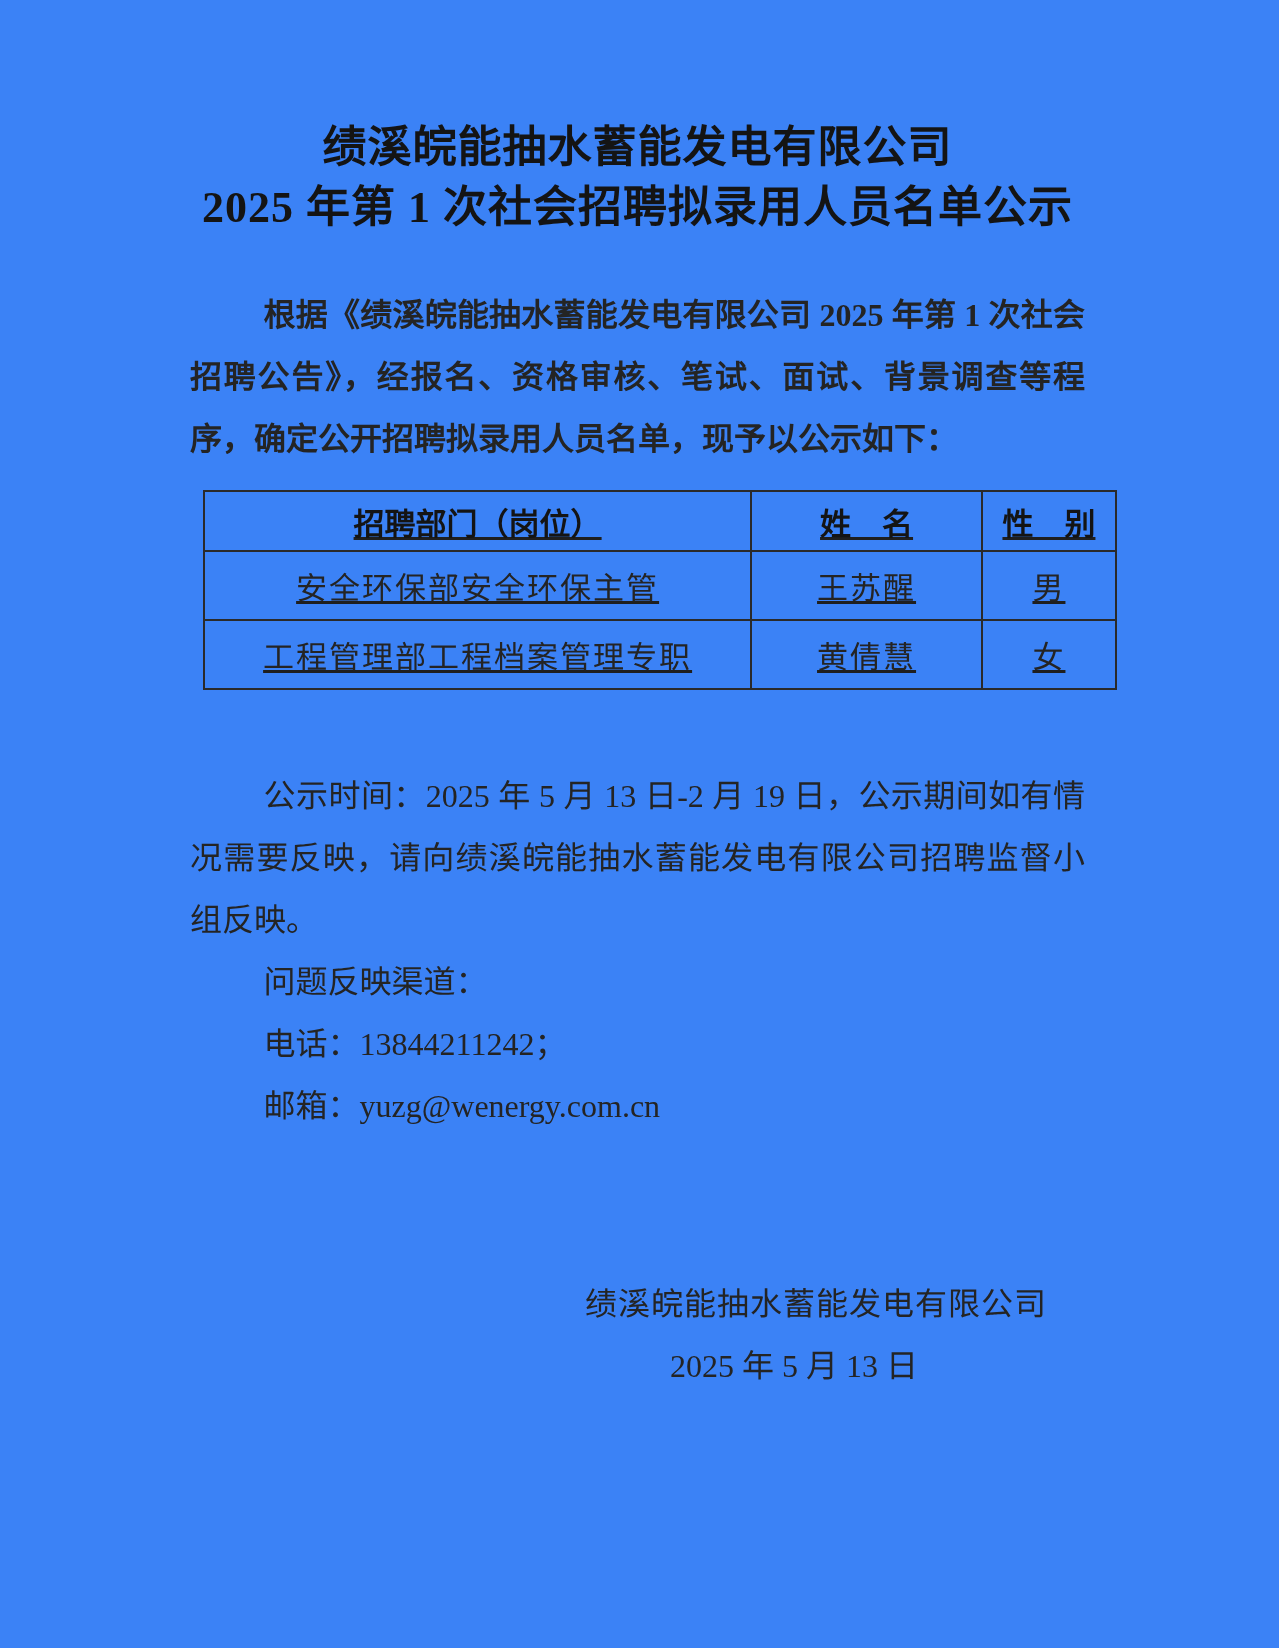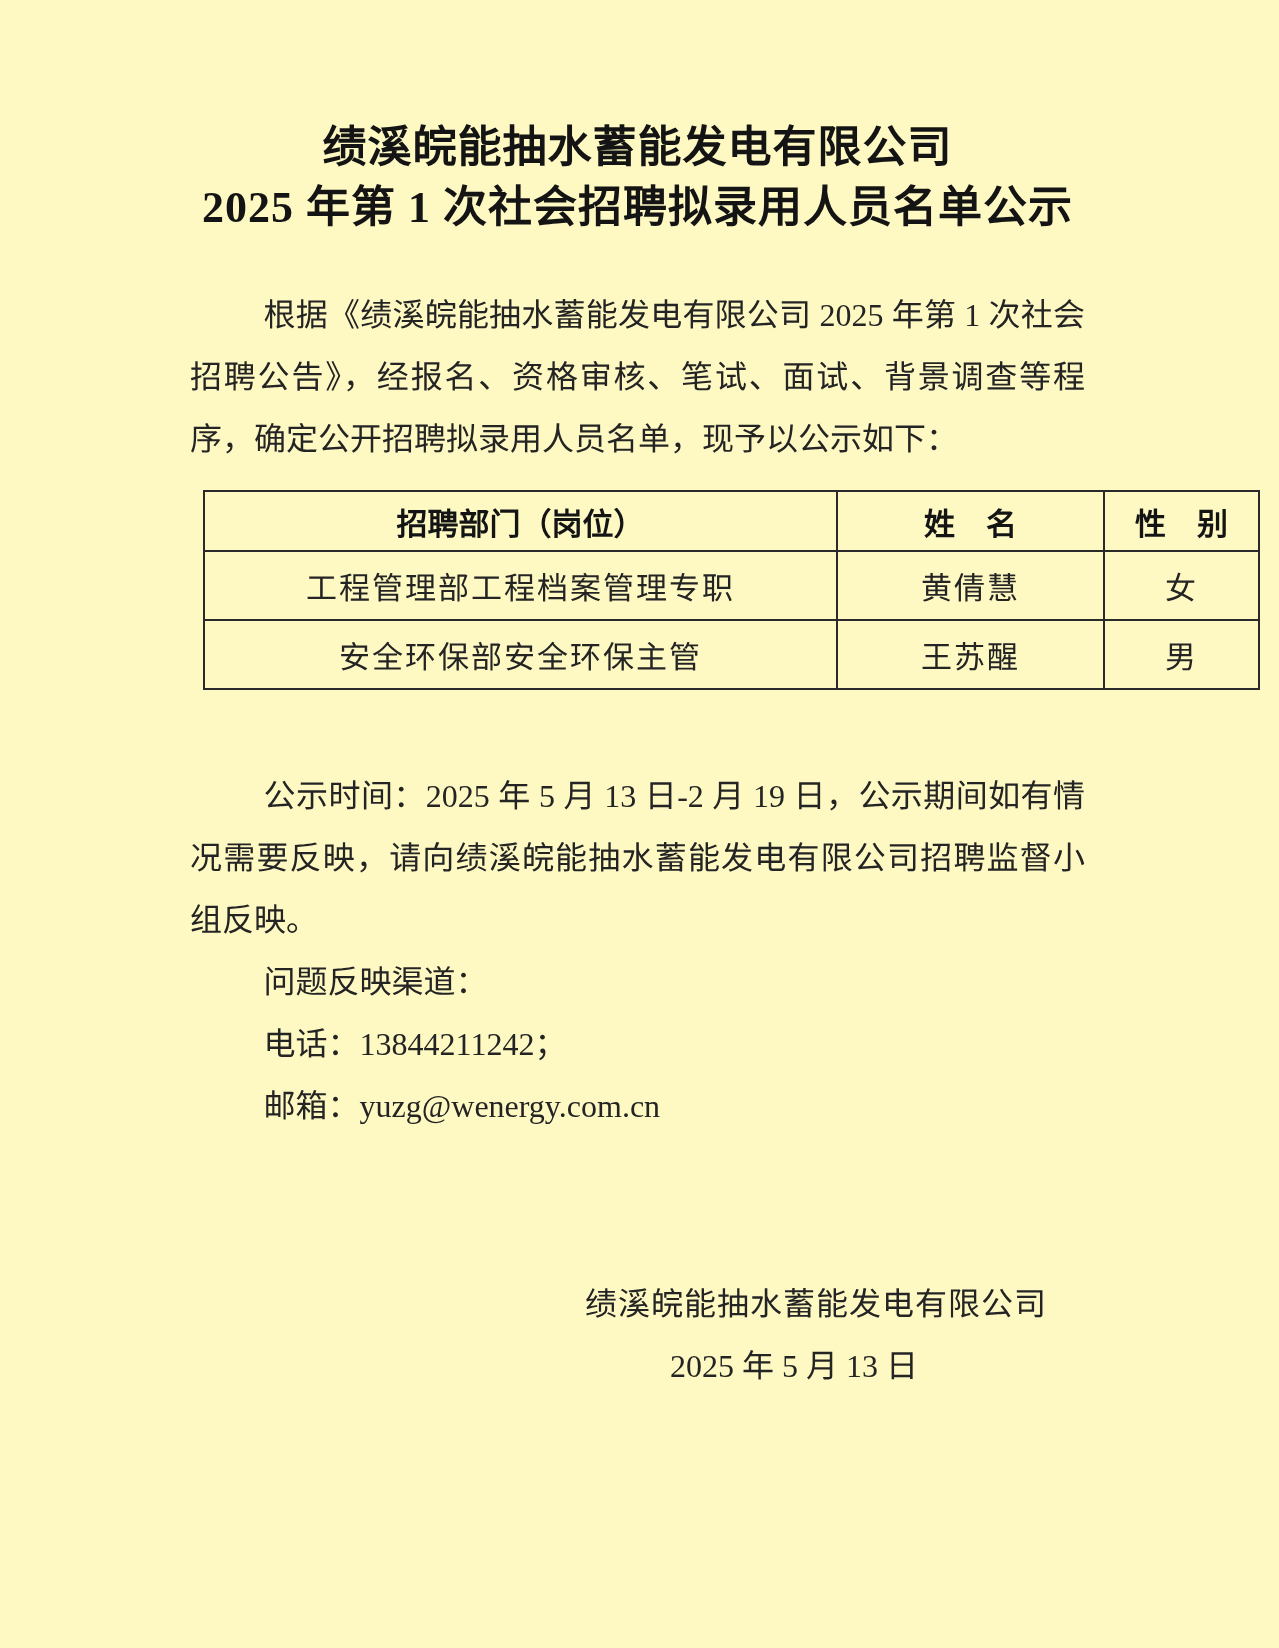--- a/index.html
+++ b/index.html
@@ -7,21 +7,21 @@
     padding: 0;
     background: #ffffff;
   }
   .page {
     position: relative;
     width: 1279px;
     height: 1648px;
     box-sizing: border-box;
     margin: 0 auto;
     padding: 118px 194px 0 190px;
-    background: #fef9c3;
+    background: #3b82f6;
     color: #1f1f1f;
     font-family: "Liberation Serif", serif;
     overflow: hidden;
   }
   .doc-title {
     margin: 0;
     text-align: center;
     font-size: 44px;
     line-height: 60px;
     font-weight: bold;
@@ -31,26 +31,27 @@
   .doc-title .title-line { display: block; }
   .para {
     margin: 0;
     font-size: 32px;
     line-height: 62px;
     text-align: justify;
     text-justify: inter-ideograph;
     text-indent: 2.3em;
     color: #242424;
   }
-  .intro { margin-top: 46px; }
+  .intro { margin-top: 46px; font-weight: bold; }
   .roster {
-    width: 1057px;
+    width: 914px;
     margin: 20px 0 0 13px;
     border-collapse: collapse;
     table-layout: fixed;
+    text-decoration: underline;
   }
   .roster col.col-dept   { width: 60.0%; }
   .roster col.col-name   { width: 25.3%; }
   .roster col.col-gender { width: 14.7%; }
   .roster th, .roster td {
     border: 2px solid #2a2a2a;
     text-align: center;
     vertical-align: middle;
     padding: 0 4px;
   }
@@ -107,28 +108,28 @@
     </colgroup>
     <thead>
       <tr>
         <th>招聘部门（岗位）</th>
         <th>姓　名</th>
         <th>性　别</th>
       </tr>
     </thead>
     <tbody>
       <tr>
+        <td>安全环保部安全环保主管</td>
+        <td>王苏醒</td>
+        <td>男</td>
+      </tr>
+      <tr>
         <td>工程管理部工程档案管理专职</td>
         <td>黄倩慧</td>
         <td>女</td>
-      </tr>
-      <tr>
-        <td>安全环保部安全环保主管</td>
-        <td>王苏醒</td>
-        <td>男</td>
       </tr>
     </tbody>
   </table>
 
   <p class="para notice-period">公示时间：2025 年 5 月 13 日-2 月 19 日，公示期间如有情况需要反映，请向绩溪皖能抽水蓄能发电有限公司招聘监督小组反映。</p>
 
   <p class="notice-line">问题反映渠道：</p>
 
   <p class="notice-line">电话：13844211242；</p>
 

